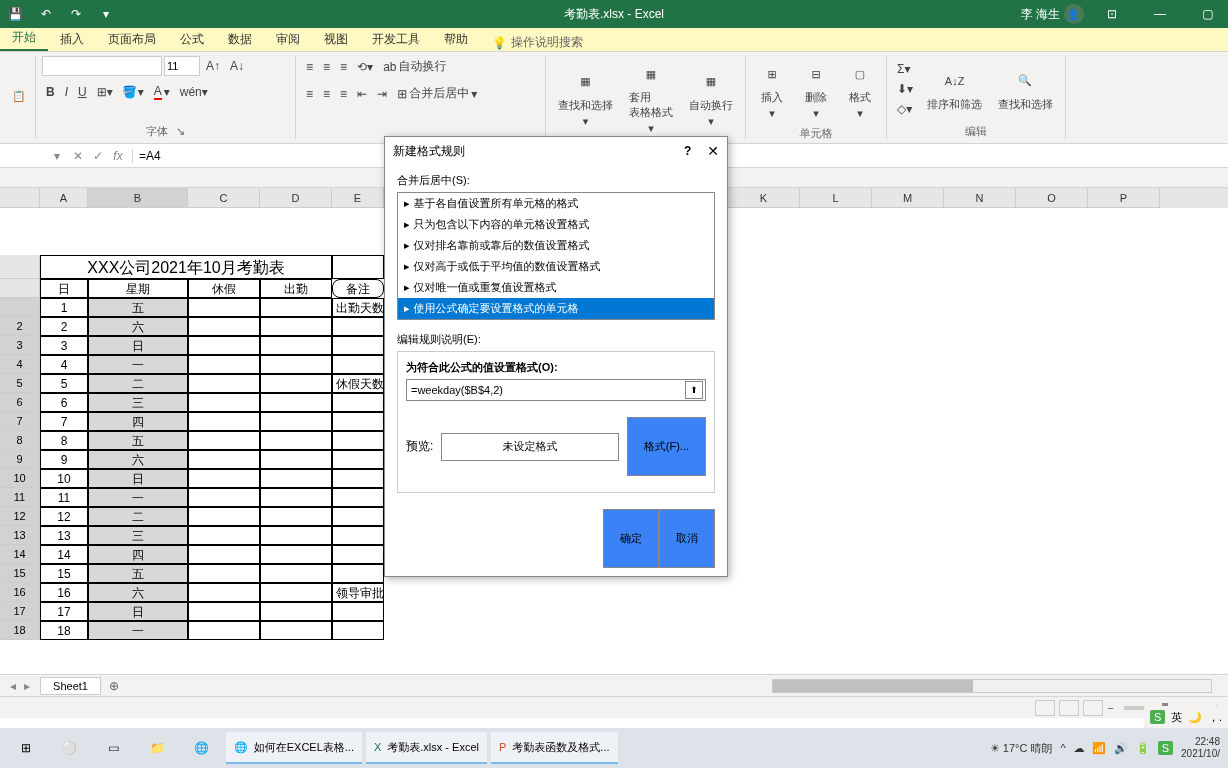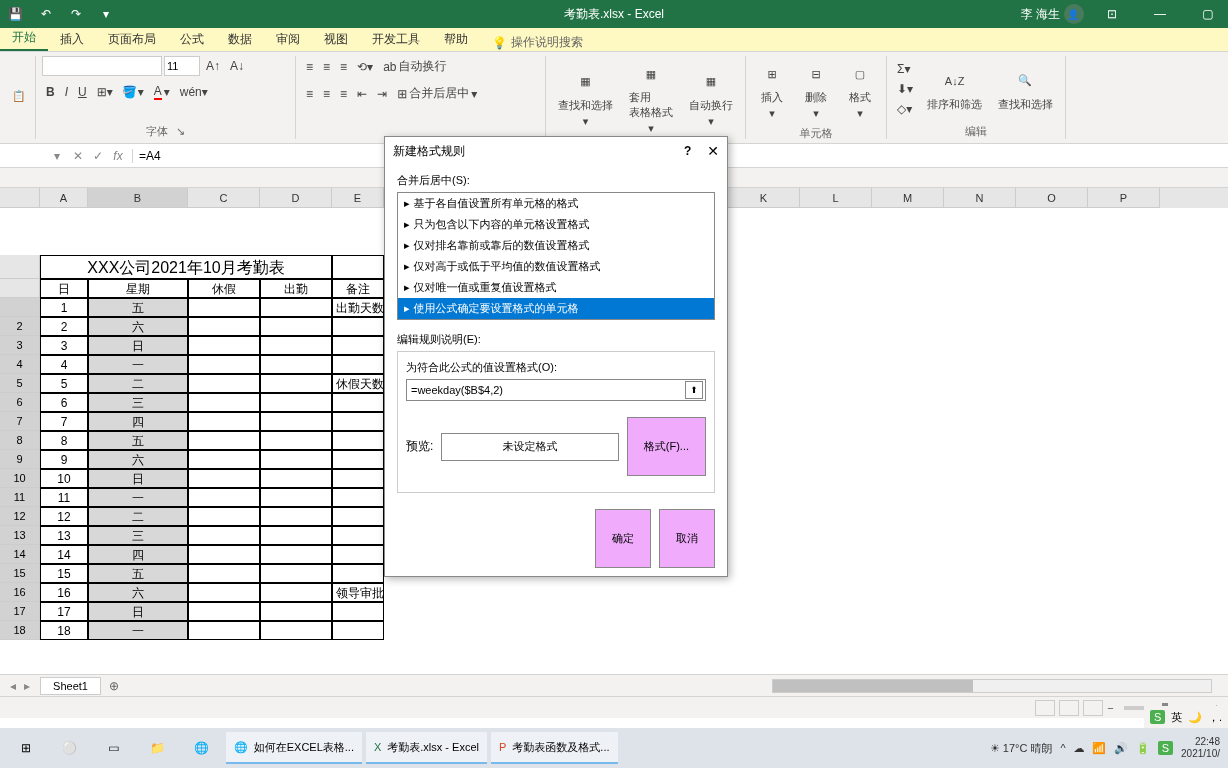--- a/index.html
+++ b/index.html
@@ -64,22 +64,22 @@
   .dialog-body { padding: 8px 12px; }
   .dialog-label { font-size: 11px; margin-bottom: 4px; }
   .rule-list { border: 1px solid #888; margin-bottom: 12px; }
   .rule-item { padding: 3px 6px; font-size: 11px; cursor: pointer; display: flex; align-items: center; gap: 4px; }
   .rule-item.selected { background: #0078d4; color: #fff; }
   .formula-field-wrap { border: 1px solid #888; display: flex; align-items: center; height: 22px; margin-bottom: 12px; }
   .formula-field { flex: 1; border: none; padding: 0 4px; font-size: 11px; outline: none; }
   .collapse-btn { width: 18px; height: 18px; border: 1px solid #888; margin-right: 2px; cursor: pointer; display: flex; align-items: center; justify-content: center; font-size: 9px; }
   .preview-row { display: flex; align-items: center; gap: 8px; margin: 16px 0 8px 0; }
   .preview-box { border: 1px solid #888; flex: 1; height: 28px; display: flex; align-items: center; justify-content: center; font-size: 11px; }
-  .dialog-btns { display: flex; justify-content: flex-end; gap: 8px; padding: 8px 12px; }
-  .dialog-btn { border: 1px solid #888; background: #f0abfc; padding: 21px 16px; font-size: 11px; cursor: pointer; }
+  .dialog-btns { display: flex; justify-content: flex-end; padding: 8px 12px; }
+  .dialog-btn { border: 1px solid #888; background: #3b82f6; padding: 21px 16px; font-size: 11px; cursor: pointer; }
   
   
   .sheet-tabs-bar { height: 22px; background: #f3f2f1; border-top: 1px solid #d4d4d4; display: flex; align-items: center; }
   .sheet-nav { display: flex; padding: 0 6px; color: #888; }
   .sheet-tab { background: #fff; border: 1px solid #ccc; padding: 2px 12px; font-size: 11px; cursor: pointer; }
   .add-sheet { padding: 0 8px; cursor: pointer; color: #666; }
   .hscroll { flex: 1; display: flex; justify-content: flex-end; padding-right: 16px; }
   .hscroll-track { width: 440px; height: 14px; background: #f0f0f0; border: 1px solid #ccc; position: relative; }
   .hscroll-thumb { position: absolute; left: 0; top: 0; bottom: 0; width: 200px; background: #c0c0c0; }
   
@@ -288,21 +288,21 @@
         <div class="row-head"></div>
         <div class="cell bordered center" style="width: 292px; font-size: 16px; height: 24px; line-height: 24px;">XXX公司2021年10月考勤表</div>
         <div class="cell bordered" style="width: 52px;"></div>
       </div>
       <div class="sheet-row">
         <div class="row-head"></div>
         <div class="cell bordered center" style="width: 48px;">日</div>
         <div class="cell bordered center" style="width: 100px;">星期</div>
         <div class="cell bordered center" style="width: 72px;">休假</div>
         <div class="cell bordered center" style="width: 72px;">出勤</div>
-        <div class="cell bordered center" style="width: 52px;">备注</div>
+        <div class="cell bordered center" style="width: 52px; border-radius: 8px;">备注</div>
       </div>
       <div class="sheet-row">
         <div class="row-head sel"></div>
         <div class="cell bordered center" style="width: 48px;">1</div>
         <div class="cell bordered center selected" style="width: 100px;">五</div>
         <div class="cell bordered" style="width: 72px;"></div>
         <div class="cell bordered" style="width: 72px;"></div>
         <div class="cell bordered" style="width: 52px;">出勤天数</div>
       </div>
       <div class="sheet-row">
@@ -455,21 +455,21 @@
     <div class="rule-list">
       <div class="rule-item">▸ <span>基于各自值设置所有单元格的格式</span></div>
       <div class="rule-item">▸ <span>只为包含以下内容的单元格设置格式</span></div>
       <div class="rule-item">▸ <span>仅对排名靠前或靠后的数值设置格式</span></div>
       <div class="rule-item">▸ <span>仅对高于或低于平均值的数值设置格式</span></div>
       <div class="rule-item">▸ <span>仅对唯一值或重复值设置格式</span></div>
       <div class="rule-item selected">▸ <span>使用公式确定要设置格式的单元格</span></div>
     </div>
     <div class="dialog-label">编辑规则说明(E):</div>
     <div style="border:1px solid #ccc;padding:8px;margin-top:4px">
-      <div class="dialog-label" style="font-weight:normal">为符合此公式的值设置格式(O):</div>
+      <div class="dialog-label" style="font-weight:bold">为符合此公式的值设置格式(O):</div>
       <div class="formula-field-wrap">
         <input class="formula-field" value="=weekday($B$4,2)" style="">
         <div class="collapse-btn">⬆</div>
       </div>
       <div class="preview-row">
         <span>预览:</span>
         <div class="preview-box">未设定格式</div>
         <button class="dialog-btn">格式(F)...</button>
       </div>
     </div>

